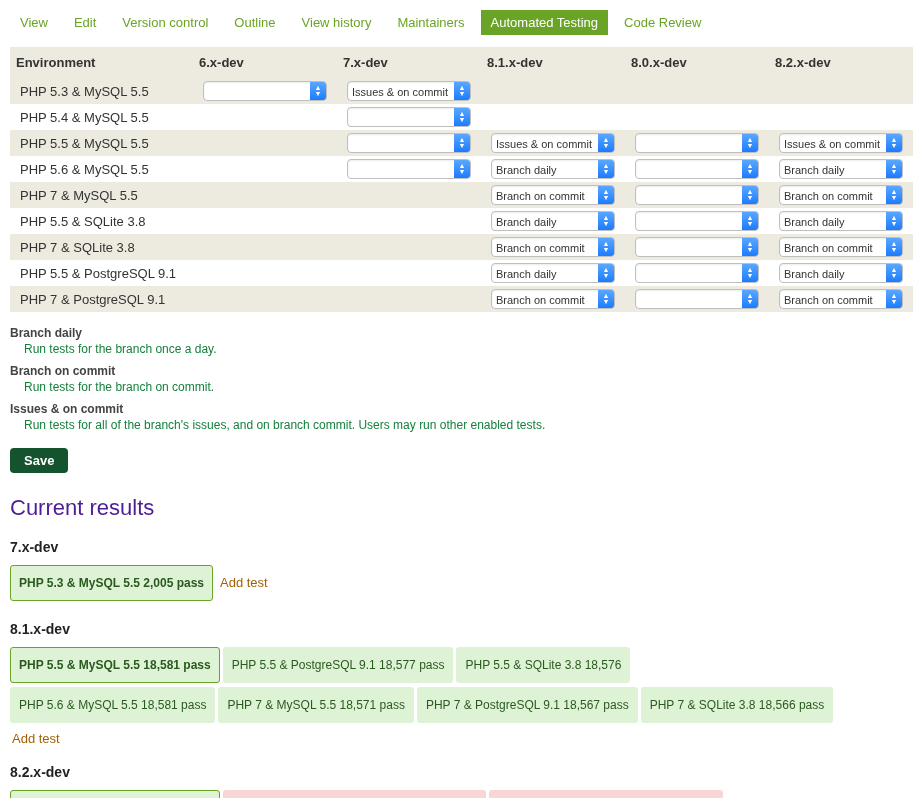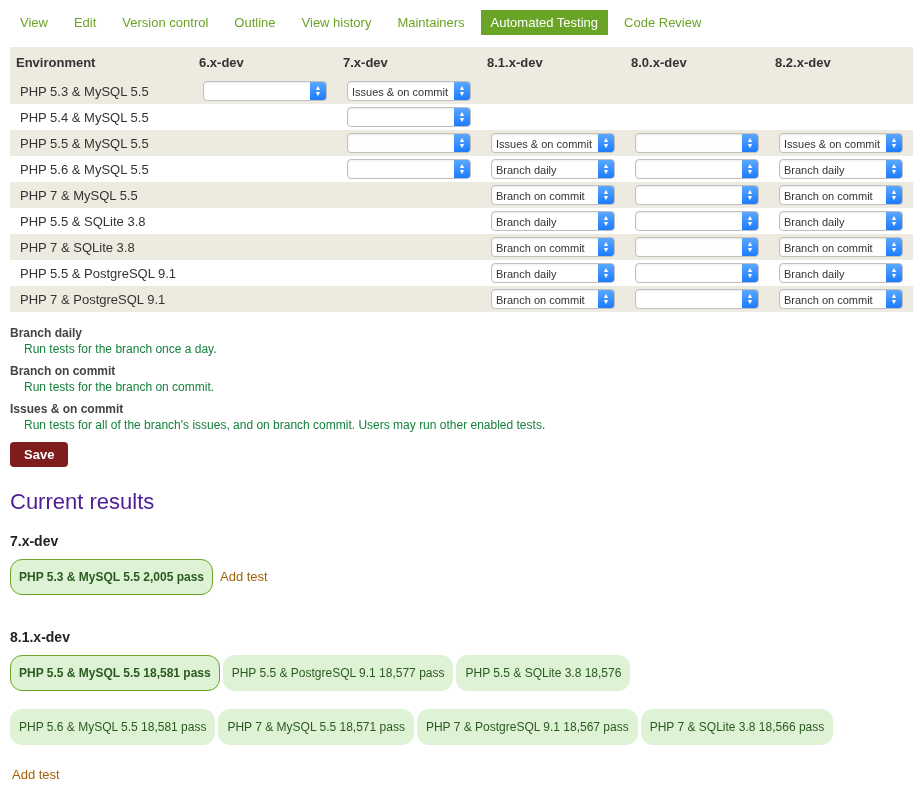--- a/index.html
+++ b/index.html
@@ -75,38 +75,38 @@
     align-items: center;
     justify-content: center;
     font-size: 7px;
     line-height: 6px;
   }
   .definitions { margin: 14px 0 6px; font-size: 12px; color: #555; }
   .definitions .term { font-weight: bold; color: #444; margin-top: 8px; }
   .definitions .desc { margin: 2px 0 0 14px; color: #15803d; }
   .save-btn {
     display: inline-block;
-    background: #7f1d1d;
+    background: #14532d;
     color: #fff;
     font-weight: bold;
     font-size: 13px;
     padding: 5px 14px;
     border: none;
     border-radius: 4px;
-    margin-top: 4px;
+    margin-top: 10px;
     cursor: pointer;
   }
   h2.results { font-size: 22px; font-weight: normal; margin: 22px 0 4px; color: #4c1d95; }
   h3.branch { font-size: 14px; font-weight: bold; margin: 18px 0 8px; color: #222; }
   .chips { line-height: 28px; }
   .chip {
     display: inline-block;
     padding: 3px 8px;
-    margin: 2px 3px 16px 0;
-    border-radius: 12px;
+    margin: 2px 3px 2px 0;
+    border-radius: 3px;
     font-size: 12px;
     border: 1px solid transparent;
   }
   .chip.pass { background: #def2d6; color: #2a5a1f; }
   .chip.pass.primary { border: 1px solid #6aa426; font-weight: bold; }
   .chip.fail { background: #f8d6d6; color: #7a2a2a; }
   .add-test { color: #a16207; font-size: 13px; cursor: pointer; margin-left: 4px; }
   .add-test.block { display: inline-block; margin: 6px 0 0 2px; }
 </style>
 </head>

